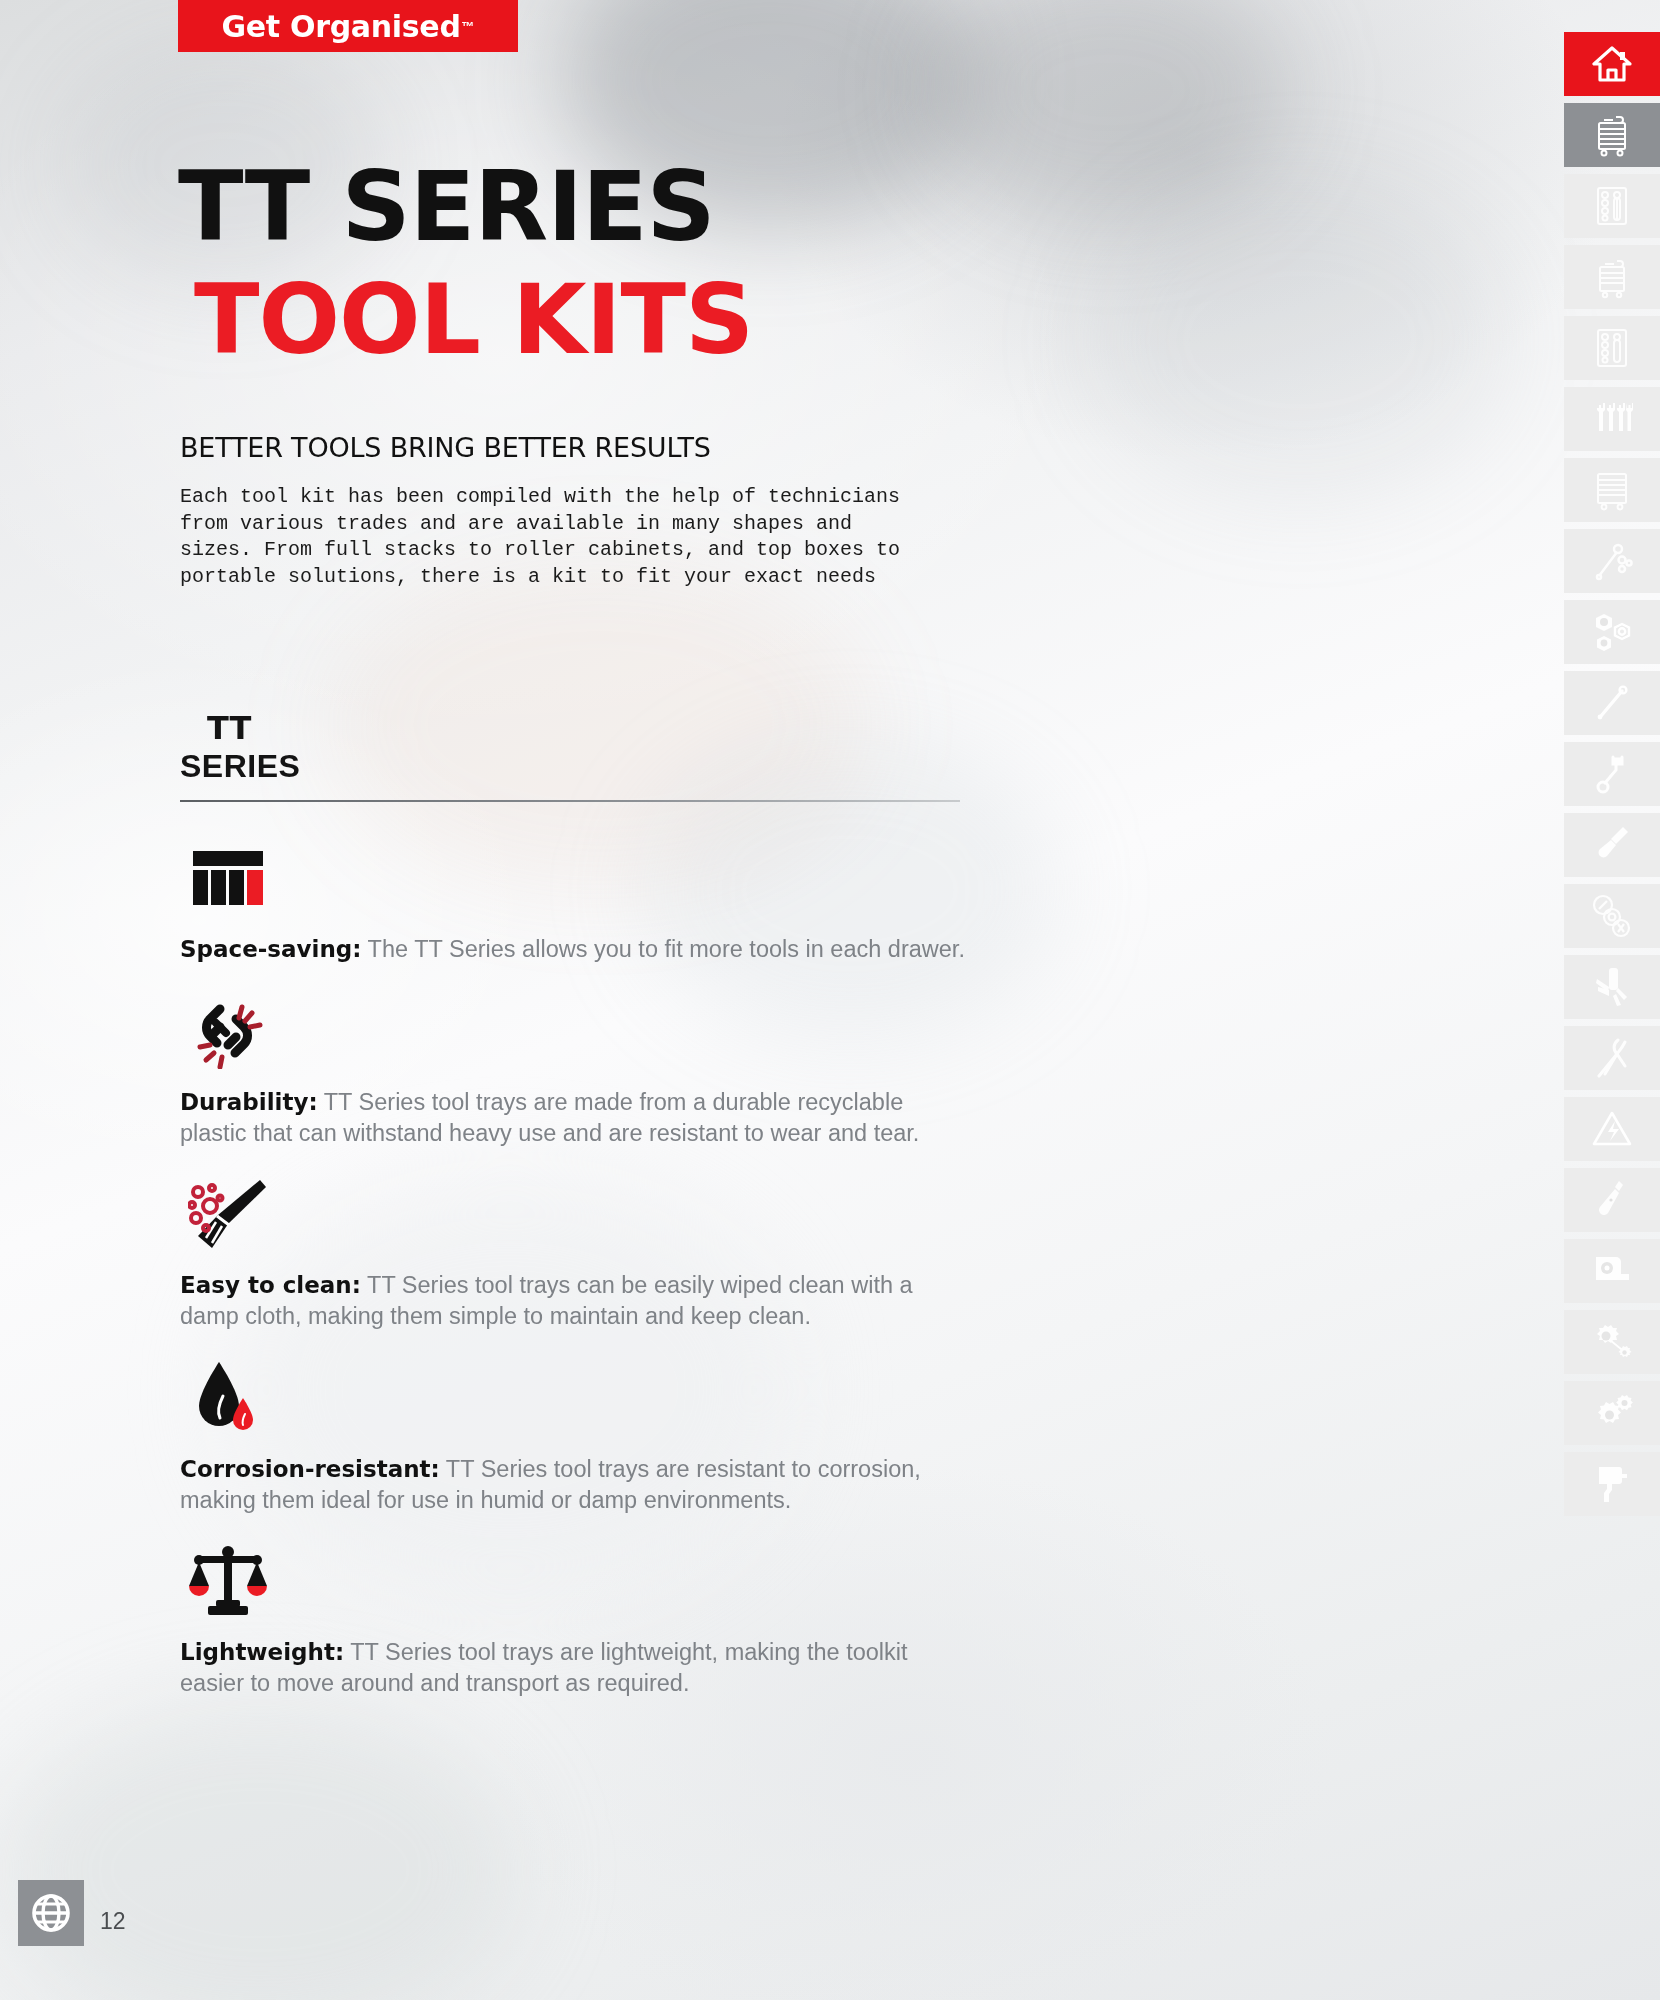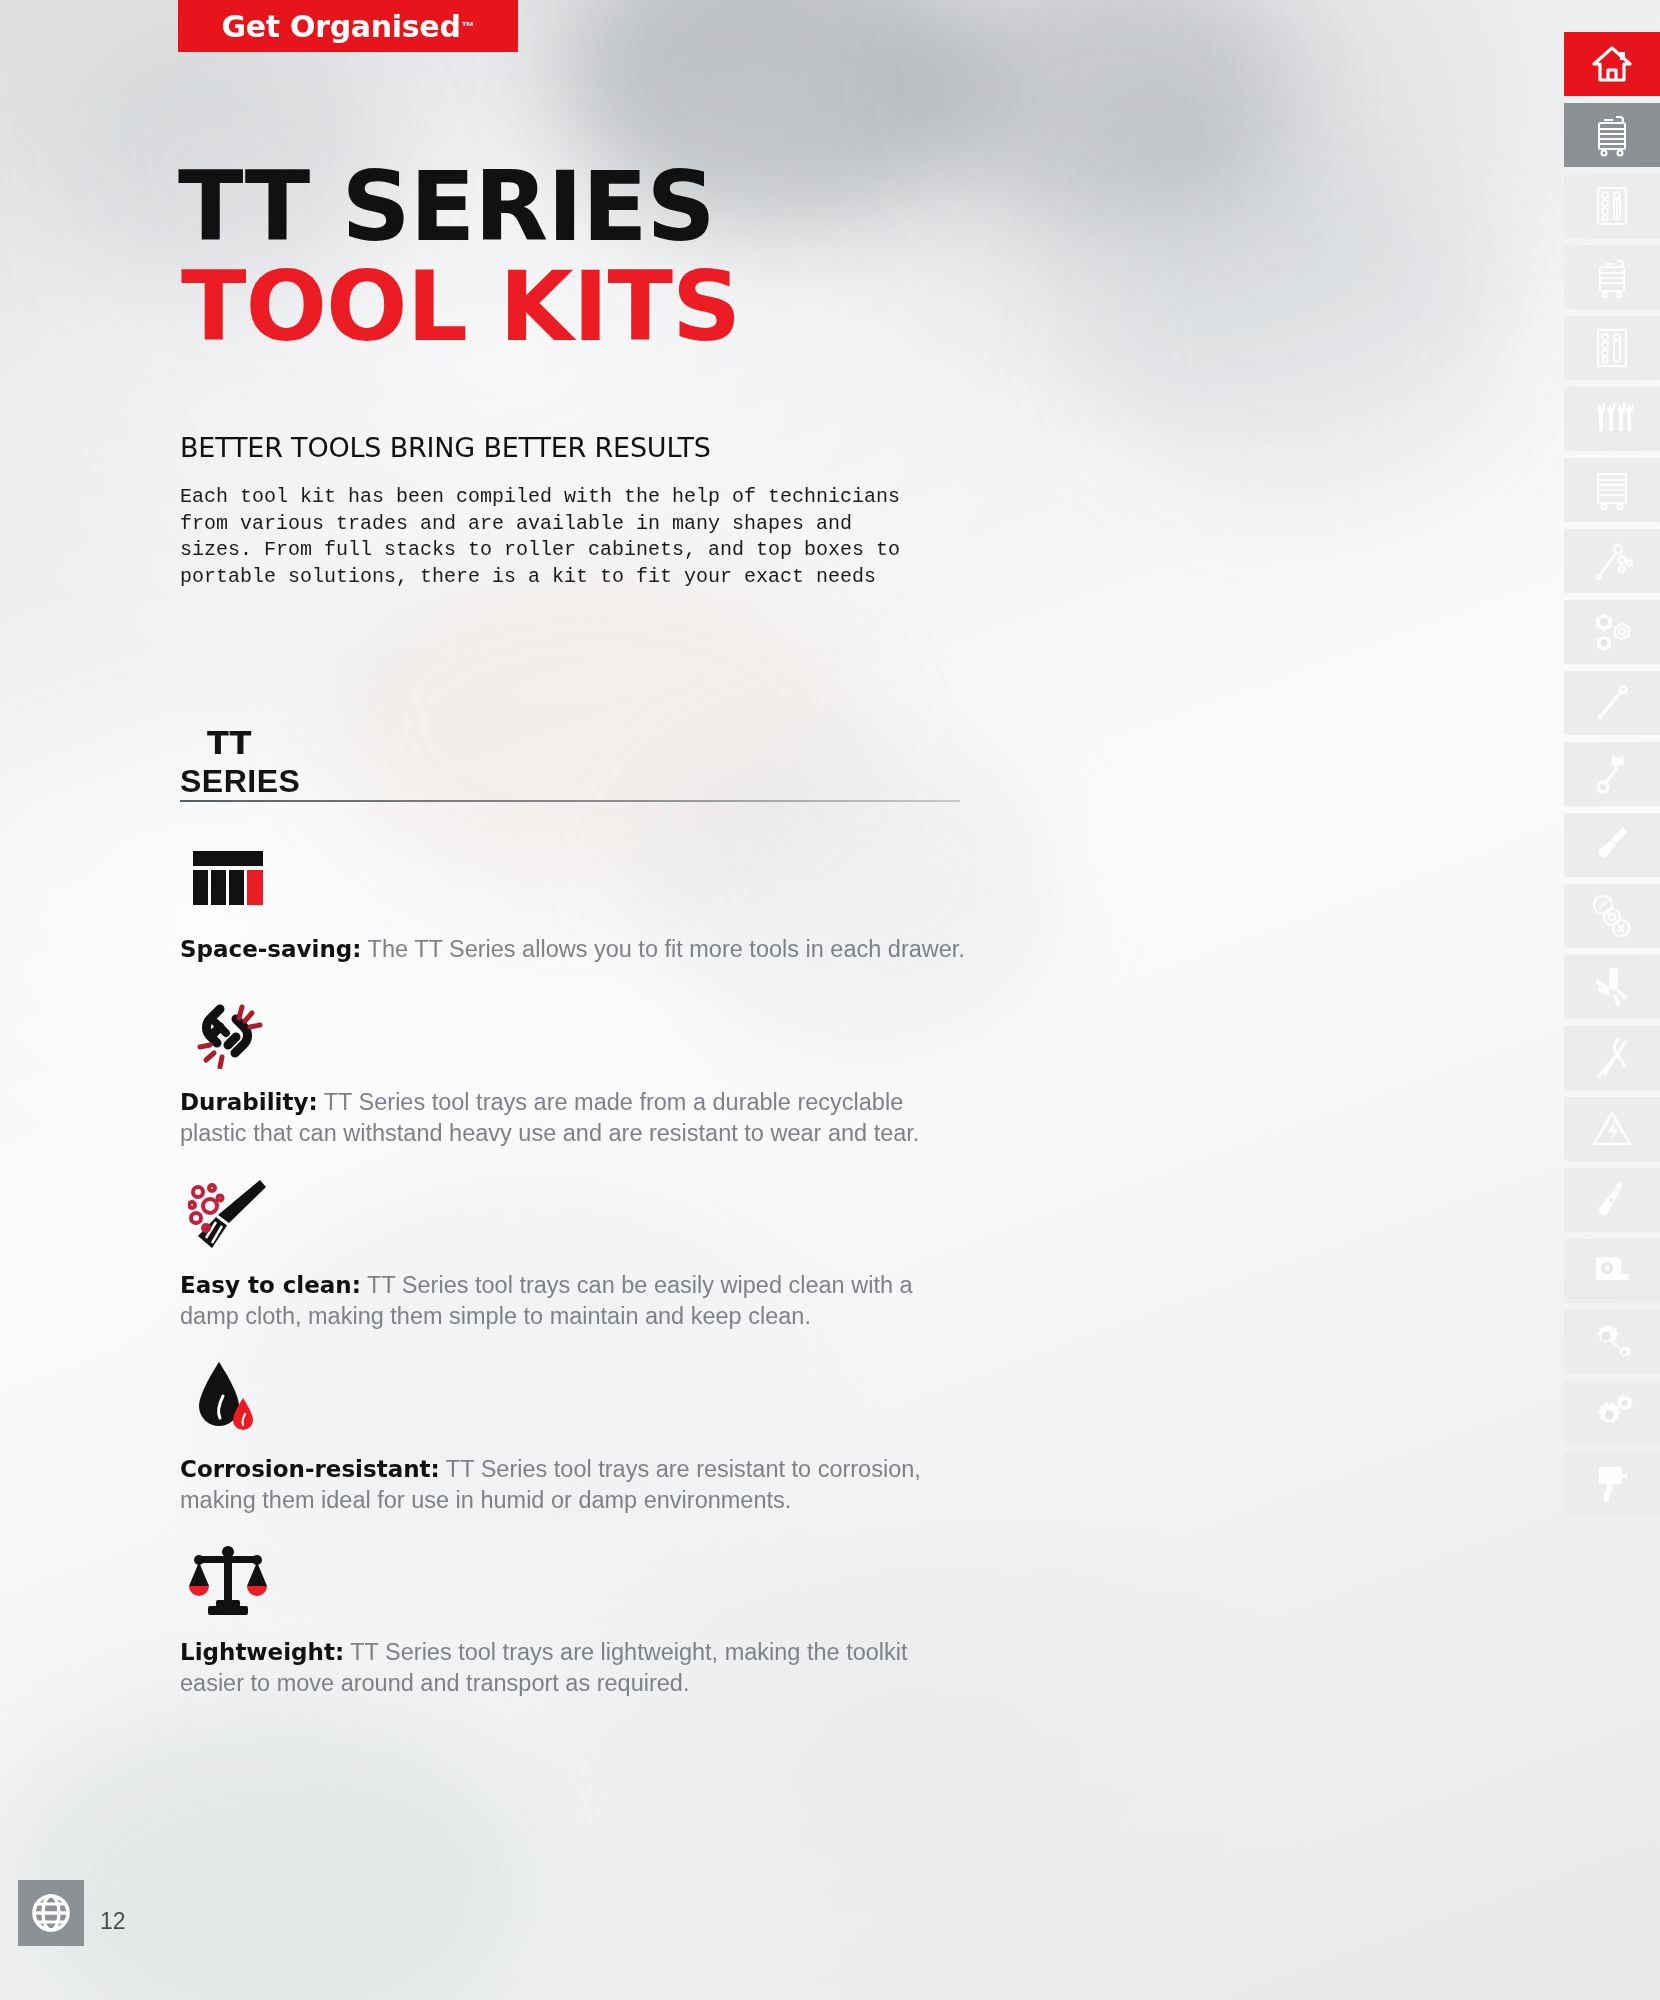--- a/index.html
+++ b/index.html
@@ -83,21 +83,21 @@
     letter-spacing: -1px;
     margin: 0;
   }
   .headline .line2 {
     font-family: "DejaVu Sans", sans-serif;
     font-size: 96px;
     line-height: 1.05;
     font-weight: bold;
     color: #EB1C24;
     letter-spacing: -1px;
-    margin: 3px;
+    margin: 16px;
   }
 
   
   .subhead {
     position: absolute;
     left: 180px;
     top: 432px;
     font-family: "DejaVu Sans", sans-serif;
     font-size: 27px;
     font-weight: normal;
@@ -113,21 +113,20 @@
     font-size: 20px;
     line-height: 1.33;
     color: #1b1b1b;
   }
 
   
   .tt-logo {
     position: absolute;
     left: 180px;
     top: 712px;
-    margin-top: 15px;
   }
   .tt-logo .tt {
     font-family: "DejaVu Sans", sans-serif;
     font-size: 32px;
     font-weight: bold;
     color: #141414;
     letter-spacing: 0px;
     display: block;
     margin-left: 27px;
     line-height: 1;

